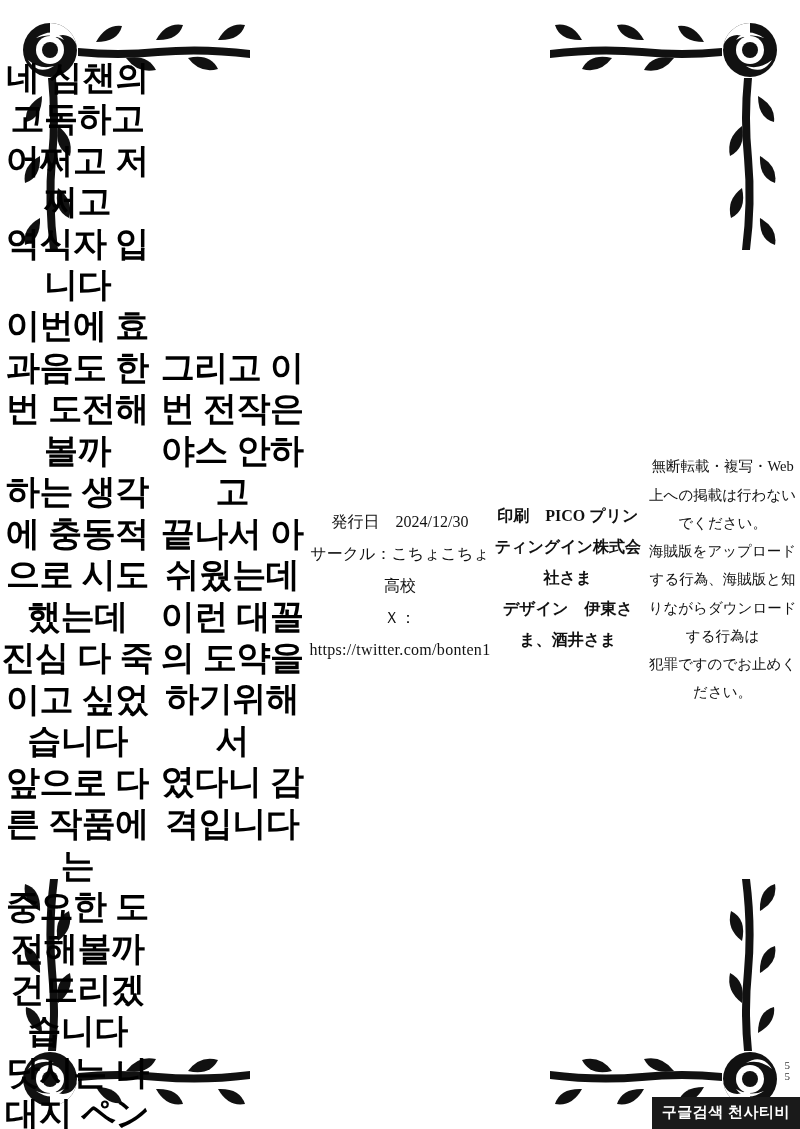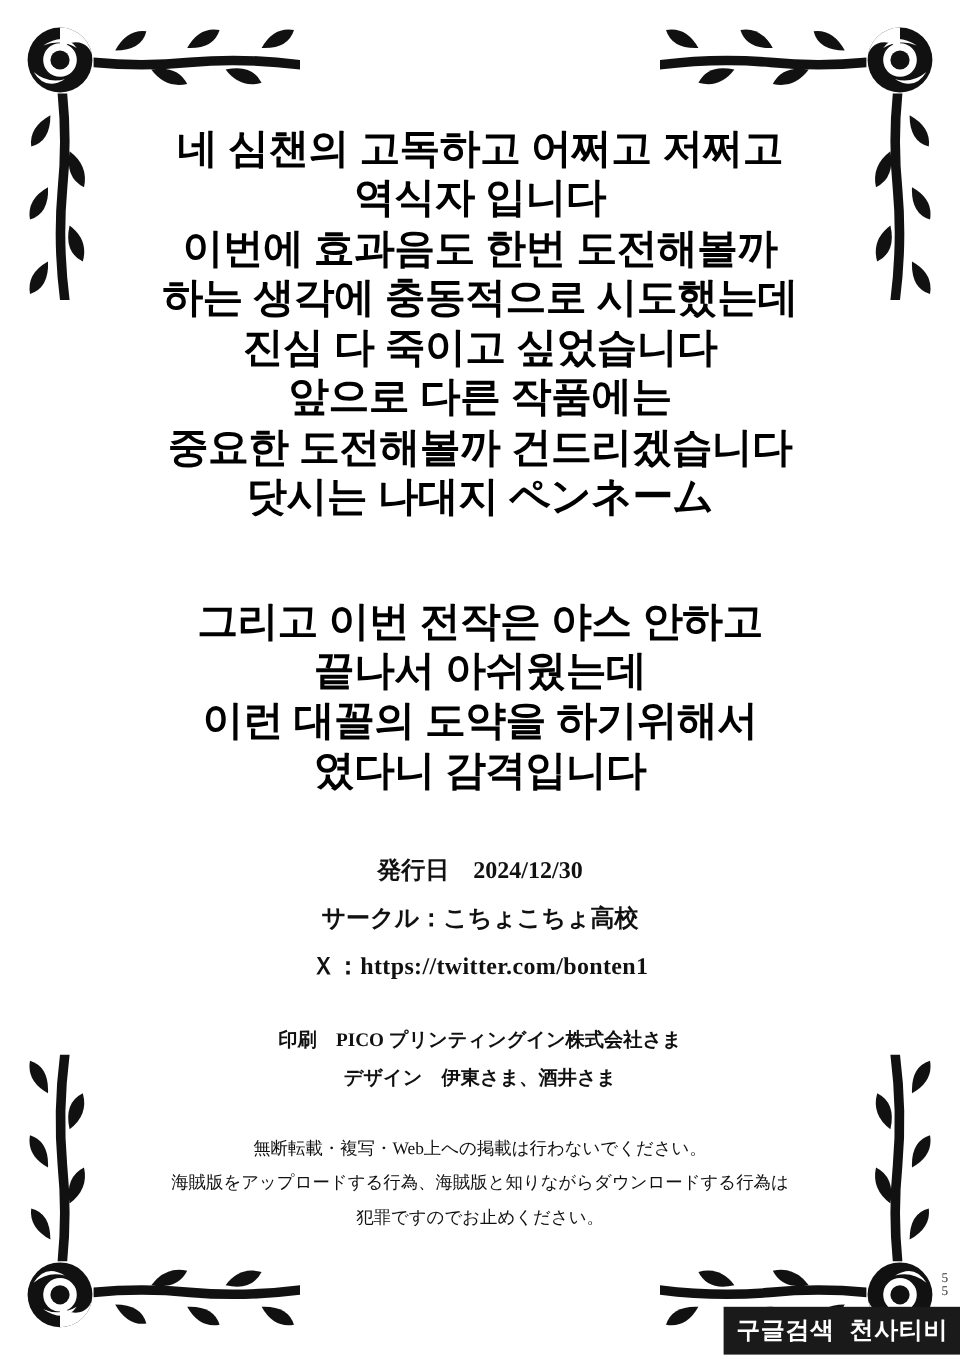--- a/index.html
+++ b/index.html
@@ -30,21 +30,20 @@
   .corner.bl { bottom: 8px; left: 8px; transform: scaleY(-1); }
   .corner.br { bottom: 8px; right: 8px; transform: scale(-1,-1); }
 
   
   .page-body {
     position: absolute;
     top: 0; left: 0;
     width: 800px;
     height: 1129px;
     display: flex;
-    flex-direction: column;
     align-items: center;
   }
 
   .korean-block {
     width: 720px;
     text-align: center;
     font-weight: bold;
     font-size: 34px;
     line-height: 1.22;
     letter-spacing: -0.5px;
@@ -55,23 +54,22 @@
   .korean-block p { margin: 0; }
 
   .jp-block {
     width: 720px;
     text-align: center;
     font-family: "Liberation Serif", serif;
     color: #111111;
   }
   .jp-credits {
     margin-top: 42px;
-    font-size: 20px;
+    font-size: 16px;
     line-height: 2.0;
-    font-weight: bold;
   }
   .jp-credits p { margin: 0; }
   .jp-credits .url { letter-spacing: 0.3px; }
 
   .jp-staff {
     margin-top: 26px;
     font-size: 16px;
     line-height: 1.95;
     font-weight: bold;
   }
@@ -97,25 +95,25 @@
   }
   .page-number span { display: block; }
 
   
   .watermark {
     position: absolute;
     right: 0px;
     bottom: 0px;
     background: #1a1a1a;
     color: #ffffff;
-    font-size: 20px;
+    font-size: 15px;
     font-weight: bold;
     padding: 6px 10px 7px 10px;
     letter-spacing: 0.5px;
-    font-family: Liberation Mono, monospace;
+    font-family: Liberation Serif, serif;
   }
 </style>
 </head>
 <body>
 
 <div class="corner tl">
   <svg viewBox="0 0 250 250" xmlns="http://www.w3.org/2000/svg" aria-hidden="true">
     <g fill="#111111">
 
       <circle cx="42" cy="42" r="27"></circle>

